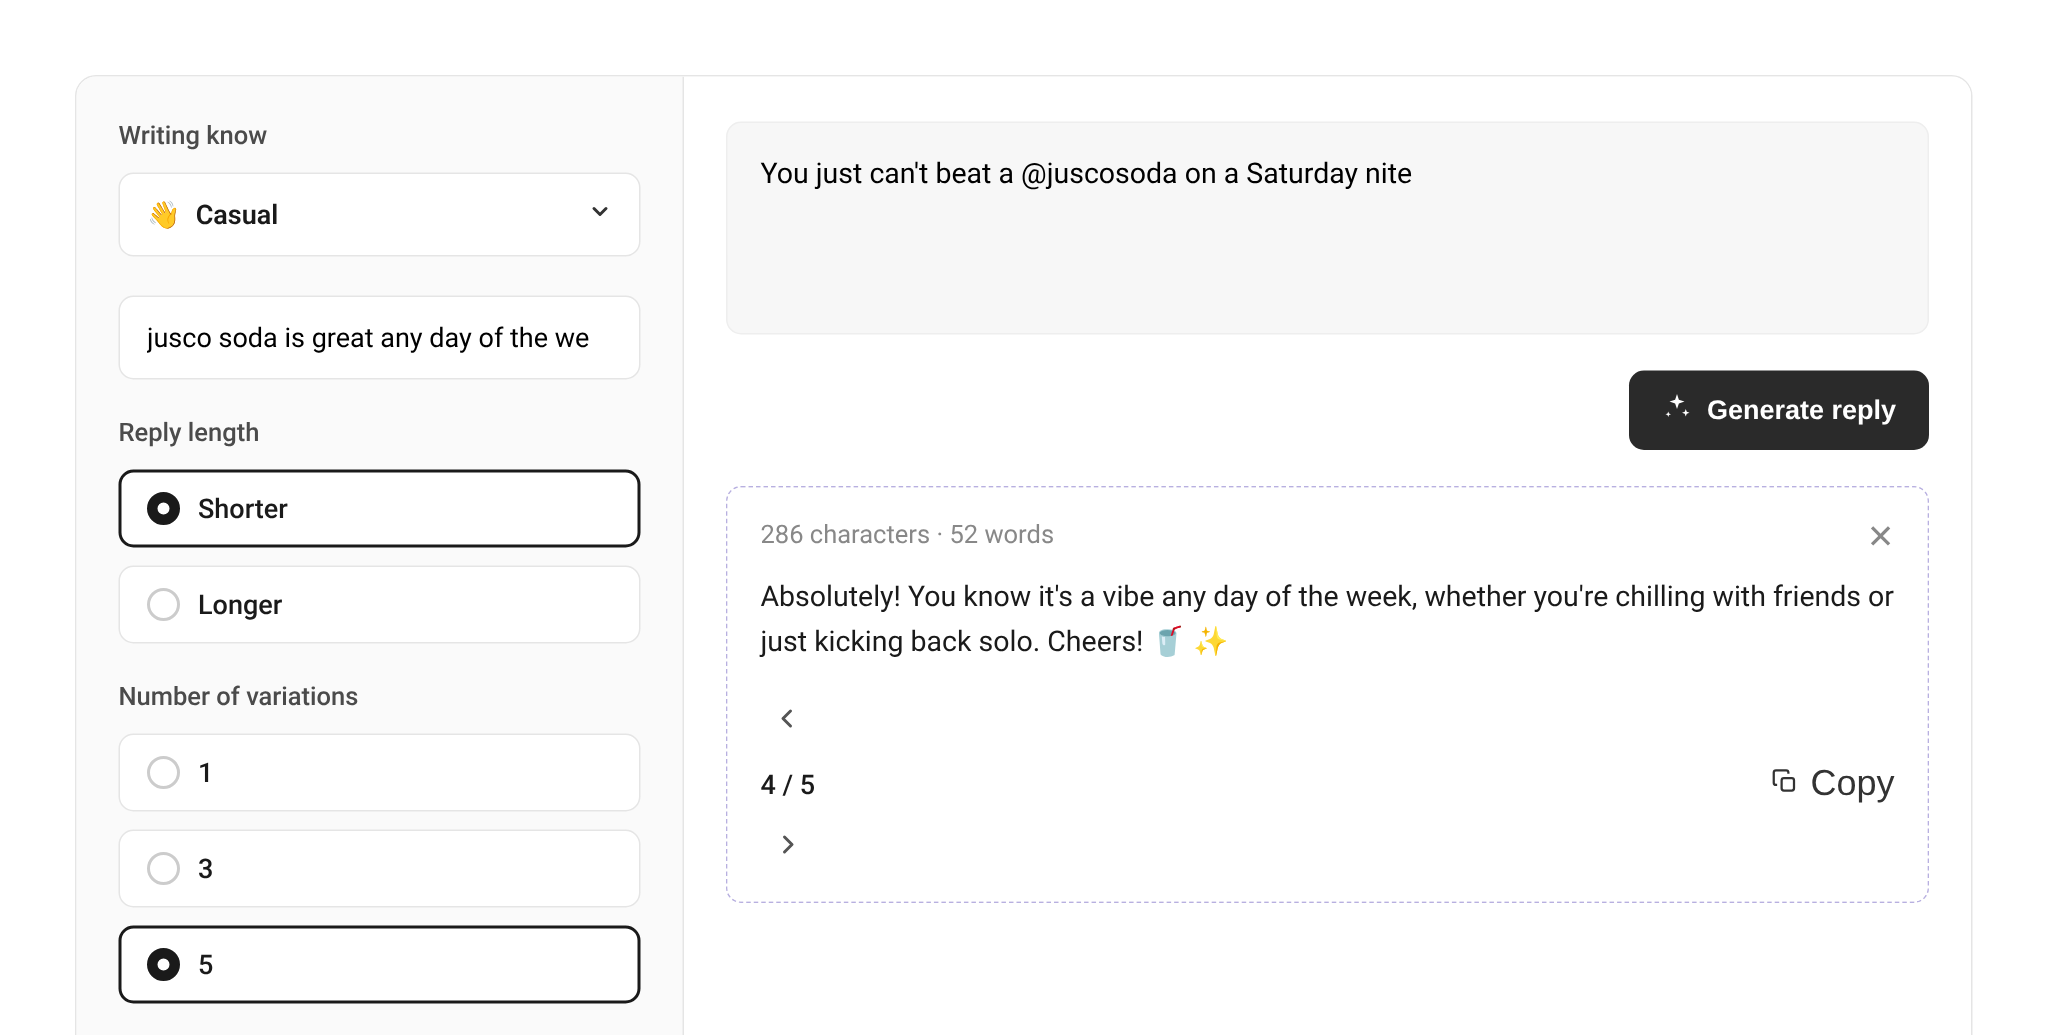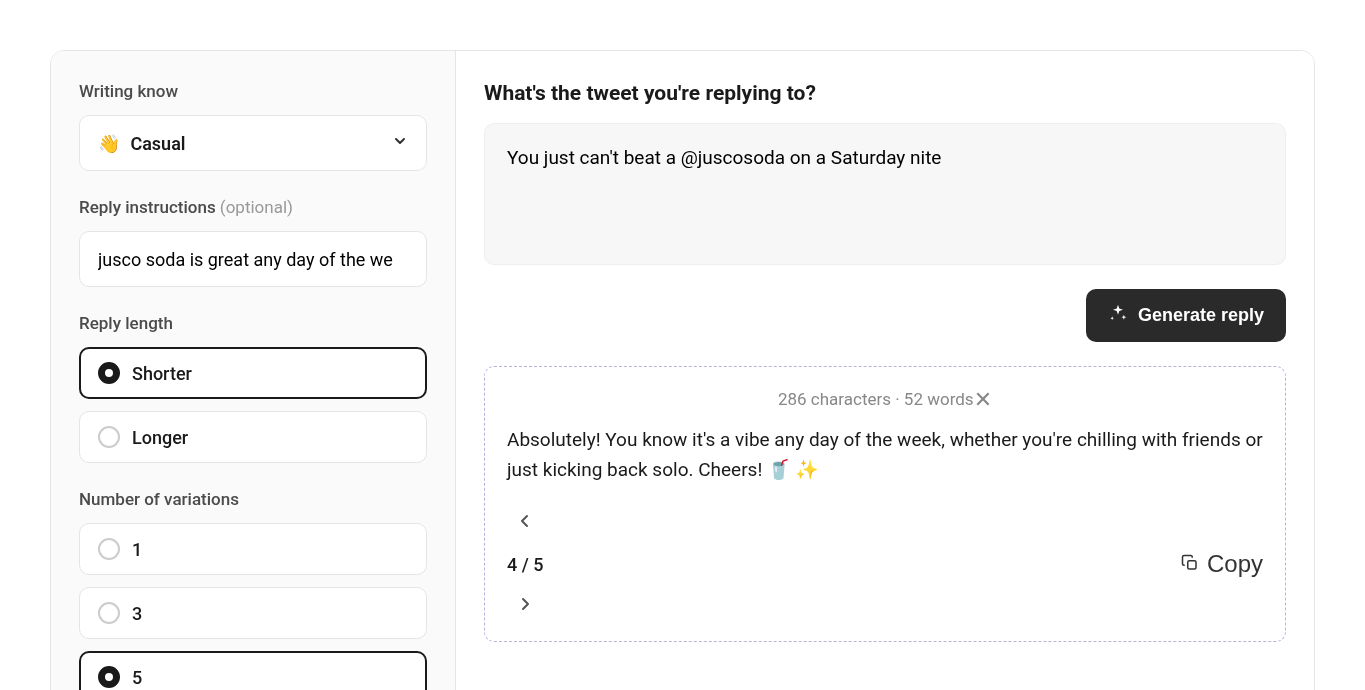--- a/index.html
+++ b/index.html
@@ -21,21 +21,21 @@
     .radio-btn.selected .radio-circle { border: 7px solid #1a1a1a; }
     .toggle-row { display: flex; align-items: center; gap: 12px; margin-top: 28px; }
     .toggle { width: 42px; height: 24px; background: #2a2a2a; border-radius: 12px; position: relative; cursor: pointer; }
     .toggle-knob { width: 18px; height: 18px; background: #fff; border-radius: 50%; position: absolute; top: 3px; right: 3px; }
     .toggle-label { font-size: 17px; font-weight: 500; font-family: Liberation Mono, monospace; }
     .main-heading { font-size: 21px; font-weight: 700; margin-bottom: 18px; }
     .tweet-input { width: 100%; background: #f7f7f7; border: 1px solid #eee; border-radius: 10px; padding: 22px; font-size: 19px; font-family: inherit; resize: none; height: 142px; }
     .generate-row { display: flex; justify-content: flex-end; margin-top: 20px; }
     .generate-btn { display: flex; align-items: center; gap: 10px; background: #2a2a2a; color: #fff; border: none; border-radius: 10px; padding: 14px 22px; font-size: 18px; font-weight: 600; cursor: pointer; justify-content: space-between; }
     .result-box { margin-top: 24px; border: 1px dashed #b8b0e0; border-radius: 10px; padding: 22px; }
-    .result-header { display: flex; justify-content: center; align-items: flex-start; margin-bottom: 14px; }
+    .result-header { display: flex; justify-content: space-between; align-items: flex-start; margin-bottom: 14px; }
     .stats { color: #888; font-size: 17px; }
     .close-btn { background: none; border: none; color: #888; font-size: 22px; cursor: pointer; padding: 0; line-height: 1; }
     .reply-text { font-size: 19px; line-height: 1.6; margin-bottom: 24px; }
     .result-footer { display: flex; justify-content: space-between; align-items: center; }
     .pagination { display: flex; align-items: center; gap: 18px; font-size: 18px; font-weight: 500; flex-direction: column; }
     .pag-btn { background: none; border: none; cursor: pointer; color: #555; font-size: 16px; padding: 4px; }
     .copy-btn { display: flex; align-items: center; gap: 8px; background: none; border: none; font-size: 24px; font-weight: 500; cursor: pointer; color: #333; }
     .chevron { display: inline-block; }
   </style>
 </head>
@@ -52,23 +52,20 @@
         </div>
         <span class="chevron">
           <svg width="16" height="16" viewBox="0 0 16 16" fill="none">
               <path d="M4 6l4 4 4-4" stroke="#333" stroke-width="2" stroke-linecap="round" stroke-linejoin="round"></path>
             </svg>
         </span>
       </div>
     </div>
 
     <div class="section">
-      <div class="section-label">
-        <span>Reply instructions</span><span class="optional"> (optional)</span>
-      </div>
       <input type="text" class="text-input" value="jusco soda is great any day of the we" style="">
     </div>
 
     <div class="section">
       <div class="section-label">Reply length</div>
       <div class="radio-group">
         <div class="radio-btn wide selected">
           <div class="radio-circle"></div>
           <span>Shorter</span>
         </div>
@@ -99,21 +96,20 @@
 
     <div class="toggle-row">
       <div class="toggle">
         <div class="toggle-knob"></div>
       </div>
       <span class="toggle-label">Use emojis</span>
     </div>
   </div>
 
   <div class="main">
-    <div class="main-heading">What's the tweet you're replying to?</div>
     <textarea class="tweet-input" style="">You just can't beat a @juscosoda on a Saturday nite</textarea>
 
     <div class="generate-row">
       <button class="generate-btn">
         <span>
           <svg width="20" height="20" viewBox="0 0 24 24" fill="white">
               <path d="M12 2l1.5 4.5L18 8l-4.5 1.5L12 14l-1.5-4.5L6 8l4.5-1.5L12 2zM19 14l.8 2.2L22 17l-2.2.8L19 20l-.8-2.2L16 17l2.2-.8L19 14zM5 16l.6 1.6L7.2 18.2 5.6 18.8 5 20.4l-.6-1.6L2.8 18.2l1.6-.6L5 16z"></path>
             </svg>
         </span>
         <span>Generate reply</span>

